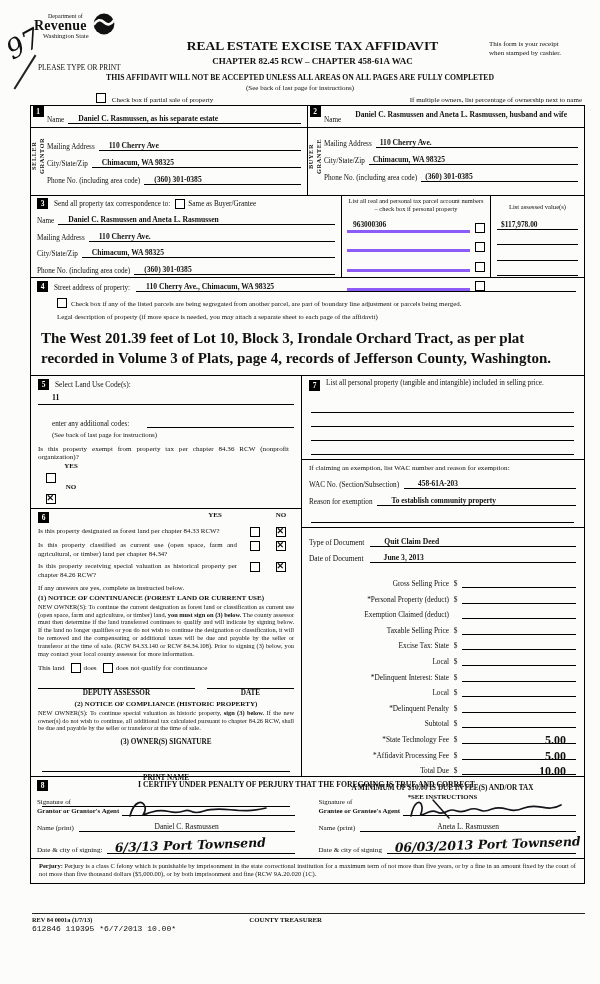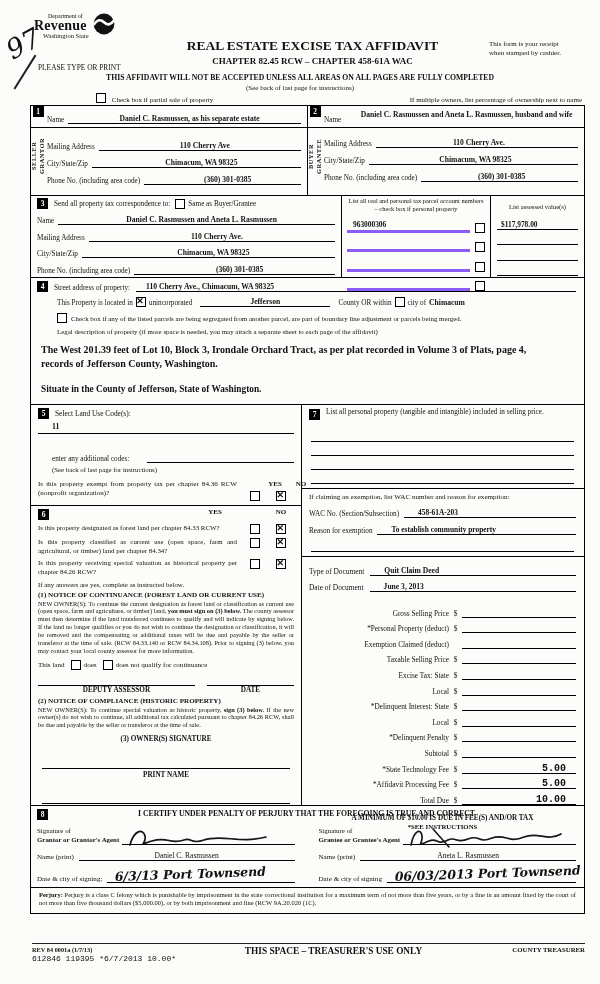--- a/index.html
+++ b/index.html
@@ -39,21 +39,21 @@
   .formbox{margin:0 15px 0 30px;border:1.6px solid #000;}
   
   .sec12{display:flex;height:89px;border-bottom:1.4px solid #000;}
   .half{flex:1;display:flex;min-width:0;}
   .half + .half{border-left:1.4px solid #000;}
   .strip{width:14px;display:flex;flex-direction:column;align-items:center;flex:none;}
   .vert{flex:1;writing-mode:vertical-rl;transform:rotate(180deg);font-size:6.3px;font-weight:bold;
       letter-spacing:0.6px;line-height:1.25;text-align:center;padding:2px 0;}
   .vert span{display:block;}
   .fields{flex:1;padding:2px 6px 3px 2px;display:flex;flex-direction:column;min-width:0;}
-  .frow{display:flex;align-items:flex-end;margin-top:4px;text-align:center;}
+  .frow{display:flex;align-items:flex-end;margin-top:4px;}
   .frow .lbl{flex:none;padding-right:4px;}
   .fv{flex:1;border-bottom:1px solid #000;font-weight:bold;font-size:7.6px;padding-left:10px;min-width:0;}
   .hsep{border-bottom:1px solid #000;margin:3px -6px 4px -16px;}
   .nameblock{font-weight:bold;font-size:7.6px;line-height:1.3;padding-left:10px;flex:1;}
   
   .sec3{display:flex;border-bottom:1.4px solid #000;height:81px;}
   .s3a{flex:0 0 298px;padding:2px 6px;display:flex;flex-direction:column;}
   .s3head{display:flex;align-items:center;font-size:7.2px;}
   .s3head .numbox{margin-right:6px;}
   .s3head .cb{margin:0 3px 0 5px;}
@@ -68,45 +68,45 @@
   .sec4{border-bottom:1.4px solid #000;padding:3px 8px 6px 6px;}
   .s4row1{display:flex;align-items:flex-end;}
   .s4row1 .numbox{margin-right:6px;}
   .s4row1 .lbl{padding-right:6px;}
   .s4row2{display:flex;align-items:flex-end;margin:5px 0 0 20px;font-size:7.2px;}
   .s4row2 .cb{margin:0 3px;}
   .county{width:130px;border-bottom:1px solid #000;text-align:center;font-weight:bold;font-size:7.6px;margin:0 8px;}
   .s4row3{margin:6px 0 0 20px;font-size:6.9px;display:flex;align-items:center;}
   .s4row3 .cb{margin-right:4px;}
   .s4row4{margin:5px 0 0 20px;font-size:6.9px;}
-  .legal{margin:8px 16px 0 4px;font-size:10px;font-weight:bold;line-height:1.35;}
+  .legal{margin:8px 16px 0 4px;font-size:15px;font-weight:bold;line-height:1.35;}
   .situate{margin:14px 0 4px 4px;font-size:9.3px;font-weight:bold;}
   
   .sec567{display:flex;border-bottom:1.4px solid #000;height:400px;}
   .colL{flex:0 0 270px;border-right:1px solid #000;display:flex;flex-direction:column;}
   .colR{flex:1;display:flex;flex-direction:column;}
   .s5{padding:3px 7px 4px 7px;}
   .s5head{display:flex;align-items:center;font-size:7.4px;}
   .s5head .numbox{margin-right:6px;}
   .codeline{border-bottom:1px solid #000;font-weight:bold;font-size:7.8px;padding-left:14px;margin-top:3px;height:11px;}
-  .addl{display:flex;align-items:flex-end;margin-top:20px;gap:13px;}
+  .addl{display:flex;align-items:flex-end;margin-top:14px;gap:13px;}
   .addl .lbl{margin-left:14px;}
   .addl .fill-line{flex:1;margin-left:5px;height:8px;}
   .s5back{font-size:6.8px;margin:3px 0 0 14px;}
   .ynhead{width:26px;text-align:center;font-weight:bold;font-size:7px;flex:none;margin-left:40px;}
   .yncol{width:26px;display:flex;flex-direction:column;align-items:center;flex:none;}
   .q-row{display:flex;margin-top:4px;}
   .q-text{flex:1;font-size:6.9px;text-align:justify;padding-right:5px;line-height:1.25;}
   .s6{border-top:1px solid #000;padding:2px 7px 3px 7px;flex:1;display:flex;flex-direction:column;}
   .s6head{display:flex;}
   .s6head .numbox{margin-top:1px;}
   .s6head .sp{flex:1;}
   .ifany{font-size:6.9px;margin-top:4px;}
   .ntitle{font-size:7.1px;font-weight:bold;margin-top:3px;}
-  .ntitle.center{}
+  .ntitle.center{text-align:center;}
   .nbody{font-size:6.35px;text-align:justify;line-height:1.24;margin-top:1px;}
   .qualify{display:flex;align-items:center;font-size:7.1px;margin-top:5px;}
   .qualify .cb{margin:0 3px 0 6px;}
   .dep-row{display:flex;gap:12px;margin-top:9px;}
   .dep-row .l1{flex:1.8;border-bottom:1px solid #000;height:6px;}
   .dep-row .l2{flex:1;border-bottom:1px solid #000;height:6px;}
   .dep-labels{display:flex;gap:12px;font-size:7.2px;font-weight:bold;}
   .dep-labels .l1{flex:1.8;text-align:center;}
   .dep-labels .l2{flex:1;text-align:center;}
   .sig3{text-align:center;font-size:7.2px;font-weight:bold;margin-top:6px;}
@@ -125,21 +125,21 @@
   .exrow .fv{padding-left:14px;font-size:7.4px;}
   .exempt .fill-line{height:9px;margin:7px 2px 0 2px;}
   .docblk{border-top:1px solid #000;padding:4px 8px 2px 7px;}
   .doc-row{display:flex;align-items:flex-end;margin:5px 0 6px;}
   .doc-row .lbl{flex:none;padding-right:6px;font-size:7.4px;}
   .doc-row .fv{padding-left:14px;font-size:7.6px;}
   .fees{padding:2px 8px 0 7px;}
   .fee-row{display:flex;align-items:flex-end;margin-top:4.6px;}
   .fee-label{width:140px;text-align:right;font-size:7.3px;flex:none;}
   .fee-dollar{width:13px;text-align:center;font-size:7.3px;flex:none;}
-  .fee-line{flex:1;border-bottom:1px solid #000;height:10px;font-size:10px;font-weight:bold;text-align:right;padding-right:10px;font-family:Liberation Mono, monospace;}
+  .fee-line{flex:1;border-bottom:1px solid #000;height:10px;font-size:12px;font-weight:bold;text-align:right;padding-right:10px;}
   .minnote{text-align:center;font-size:7.2px;font-weight:bold;margin-top:9px;}
   .seeinst{text-align:center;font-size:6.8px;font-weight:bold;margin-top:1px;}
   
   .sec8{border-bottom:1px solid #000;padding:0 8px 4px 6px;}
   .s8-head{position:relative;text-align:center;font-weight:bold;font-size:7.7px;padding:3px 0 1px;}
   .s8-head .numbox{position:absolute;left:0px;top:3px;}
   .s8-cols{display:flex;gap:24px;}
   .s8-half{flex:1;display:flex;flex-direction:column;min-width:0;}
   .s8-sig-row{display:flex;align-items:flex-end;height:26px;}
   .s8-sig-label{font-size:6.9px;line-height:1.3;flex:none;padding-right:3px;}
@@ -312,54 +312,43 @@
         <div class="arow"></div>
       </div>
     </div>
 
     <div class="sec4">
       <div class="s4row1">
         <span class="numbox">4</span>
         <span class="lbl">Street address of property:</span>
         <span class="fv">110 Cherry Ave., Chimacum, WA  98325</span>
       </div>
-      <div class="s4row2">
-        <span>This Property is located in</span>
-        <span class="cb checked"></span>
-        <span>unincorporated</span>
-        <span class="county">Jefferson</span>
-        <span>County OR  within</span>
-        <span class="cb"></span>
-        <span>city of</span>
-        <span class="b" style="margin-left:3px;font-size:7.6px;">Chimacum</span>
-      </div>
       <div class="s4row3">
         <span class="cb"></span>
         <span>Check box if any of the listed parcels are being segregated from another parcel, are part of boundary line adjustment or parcels being merged.</span>
       </div>
       <div class="s4row4">Legal description of property (if more space is needed, you may attach a separate sheet to each page of the affidavit)</div>
       <div class="legal">The West 201.39 feet of Lot 10, Block 3, Irondale Orchard Tract, as per plat recorded in Volume 3 of Plats, page 4, records of Jefferson County, Washington.</div>
-      <div class="situate">Situate in the County of Jefferson, State of Washington.</div>
     </div>
 
     <div class="sec567">
 
       <div class="colL">
         <div class="s5">
           <div class="s5head">
             <span class="numbox">5</span>
             <span>Select Land Use Code(s):</span>
           </div>
           <div class="codeline">11</div>
           <div class="addl">
             <span class="lbl">enter any additional codes:</span>
             <span class="fill-line"></span>
           </div>
           <div class="s5back">(See back of last page for instructions)</div>
-          <div class="q-row" style="margin-top:7px;">
+          <div class="q-row" style="margin-top:7px;flex-direction:column;">
             <div class="q-text" style="font-size:7.1px;">Is this property exempt from property tax per chapter 84.36 RCW (nonprofit organization)?</div>
             <div class="yncol">
               <span class="ynhead">YES</span>
               <span class="cb" style="margin-top:3px;"></span>
             </div>
             <div class="yncol">
               <span class="ynhead">NO</span>
               <span class="cb checked" style="margin-top:3px;"></span>
             </div>
           </div>
@@ -599,17 +588,16 @@
     <div class="perjury">
       <span class="b">Perjury:</span><span> Perjury is a class C felony which is punishable by imprisonment in the state correctional institution for a maximum term of not more than five years, or by a fine in an amount fixed by the court of not more than five thousand dollars ($5,000.00), or by both imprisonment and fine (RCW 9A.20.020 (1C).</span>
     </div>
   </div>
 
   <div class="footer">
     <div class="f-left">
       <div class="f-rev">REV 84 0001a (1/7/13)</div>
       <div class="f-stamp">612846 119395 *6/7/2013 10.00*</div>
     </div>
-    <div class="f-center">THIS SPACE – TREASURER'S USE ONLY</div>
     <div class="f-right">COUNTY TREASURER</div>
   </div>
 
 </div>
 
 </body></html>

